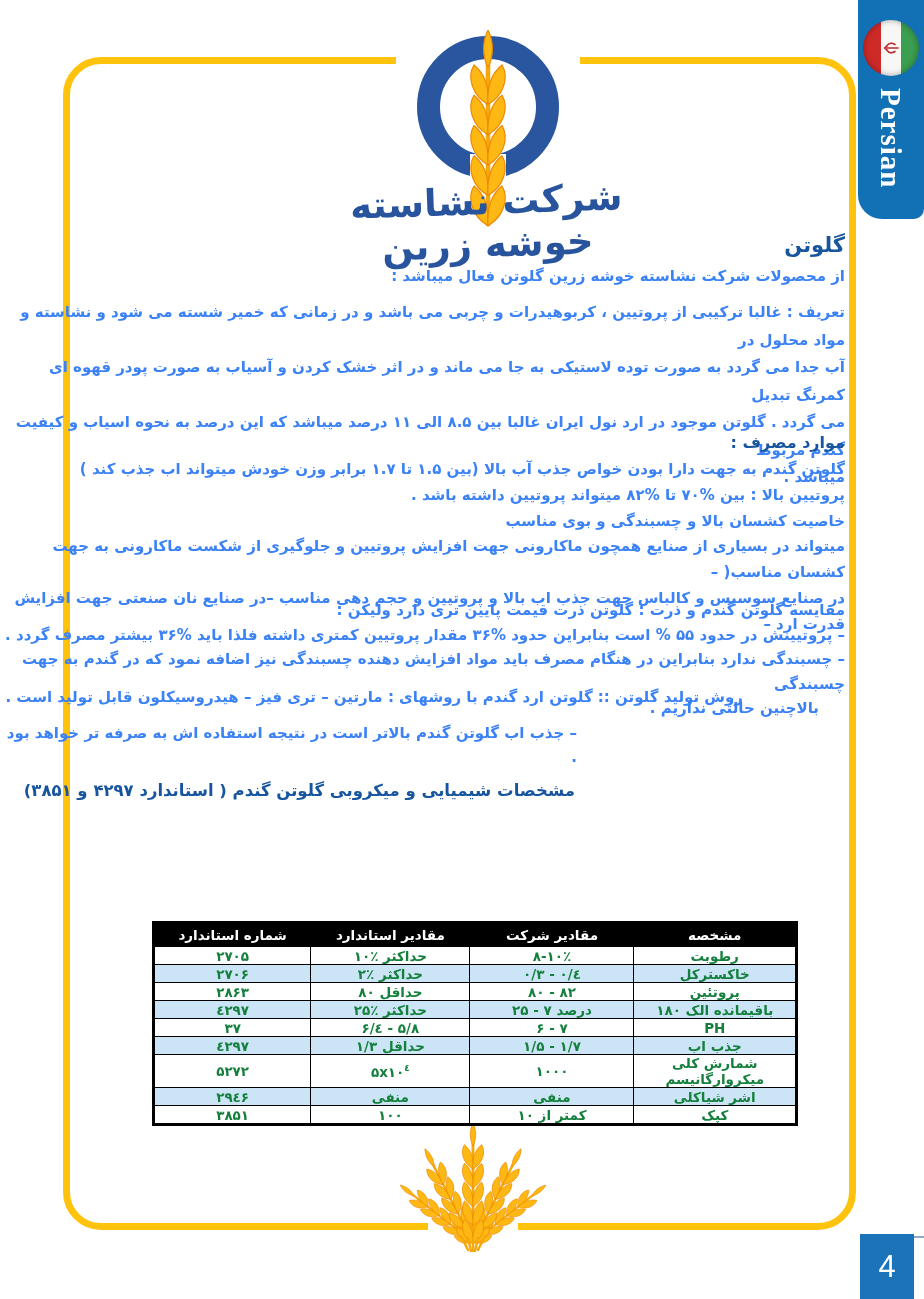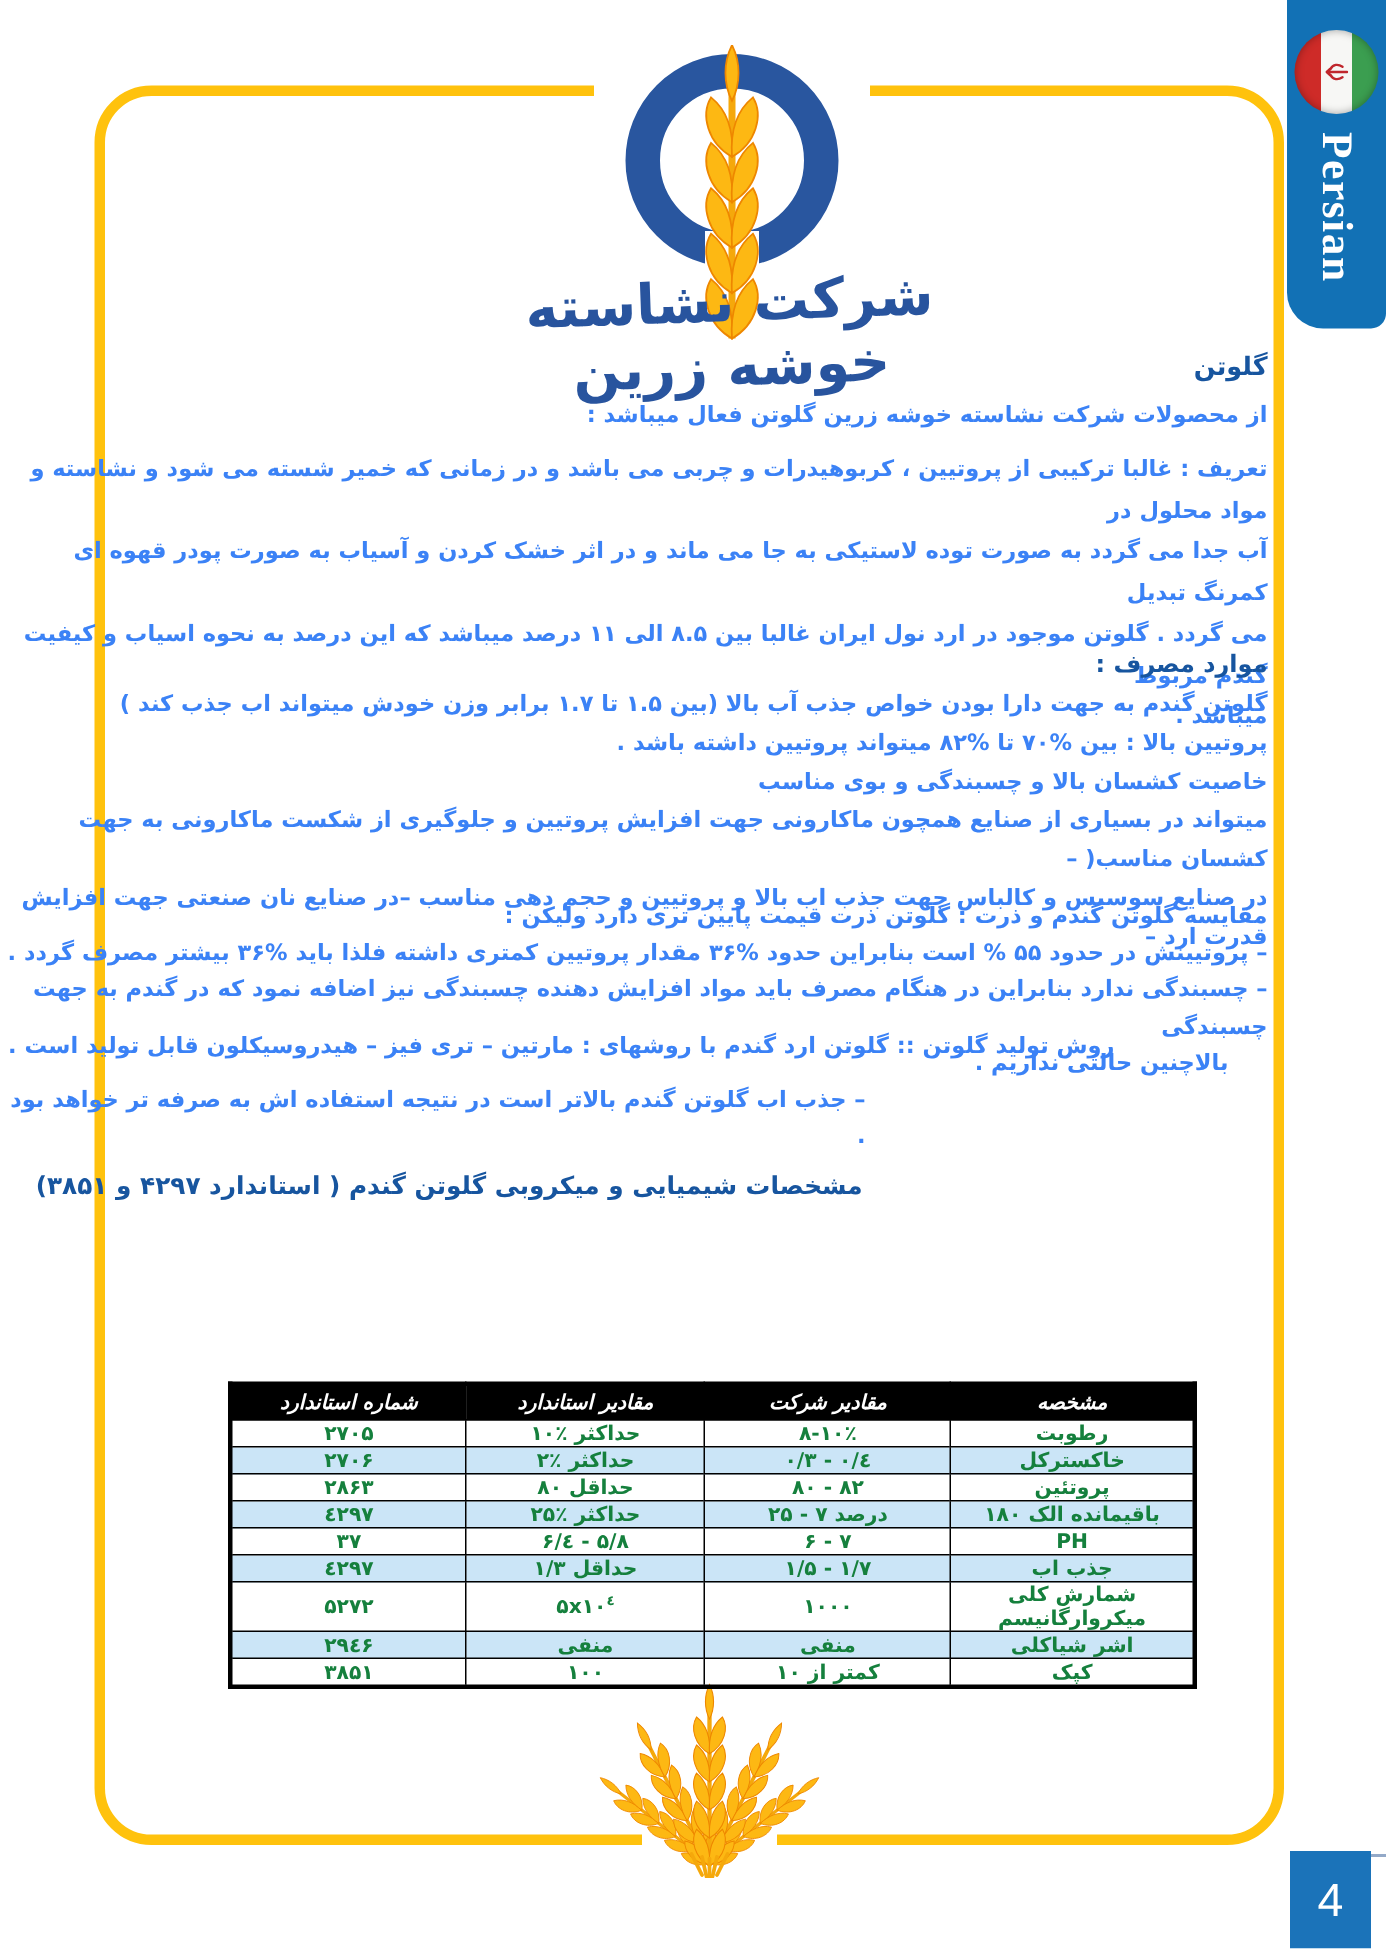--- a/index.html
+++ b/index.html
@@ -28,38 +28,38 @@
         background:linear-gradient(90deg,#CE2B28 0 32%,#F7F7F5 32% 68%,#3B9E50 68%);
         box-shadow:inset 0 0 6px rgba(0,0,0,.35);}
   .emblem{position:absolute;left:20px;top:20px;transform:rotate(90deg);}
   .tab-label{position:absolute;top:88px;left:16px;writing-mode:vertical-rl;
         color:#ffffff;font-family:"Liberation Serif",serif;
         font-weight:bold;font-size:29px;letter-spacing:1px;}
 
   
   .txt{direction:rtl;text-align:right;color:#3b82f6;font-weight:bold;
        font-size:15px;line-height:26px;z-index:3;}
-  .hd{color:#17559F;font-size:17px;}
+  .hd{color:#17559F;font-size:21px;}
   .sec-title{right:79px;top:232px;}
   .sec-intro{right:79px;top:263px;}
   .sec-def{right:79px;top:299px;line-height:27.5px;}
   .sec-usage-h{right:79px;top:430px;}
   .sec-usage{right:79px;top:457px;line-height:25.8px;}
   .sec-comp{right:79px;top:598px;line-height:24.5px;}
   .ind-sm{margin-right:26px;}
   .ind-lg{margin-right:268px;}
   .sec-prod{right:181px;top:684px;text-align:right;}
   .sec-table-title{right:349px;top:778px;font-size:16.5px;color:#17559F;}
 
   
   .spec-table{position:absolute;left:152px;top:921px;width:646px;z-index:3;
         direction:rtl;border-collapse:collapse;border:3px solid #000;
         font-family:"DejaVu Sans",sans-serif;}
   .spec-table th{background:#000;color:#fff;font-size:13.5px;font-weight:bold;
-        height:22px;border:1.5px solid #000;padding:0 4px;font-style:italic;}
+        height:22px;border:1.5px solid #000;padding:0 4px;}
   .spec-table td{height:17px;border:1.5px solid #000;text-align:center;
         color:#15803d;font-size:13.5px;font-weight:bold;padding:0 4px;}
   .spec-table tr.alt td{background:#CBE5F7;}
   .spec-table sup{font-size:9px;}
 
   
   .sheaf-mask{left:428px;top:1218px;width:90px;height:17px;background:#fff;z-index:1;}
   .sheaf{left:382px;top:1106px;z-index:2;}
   .pagebox{left:860px;top:1234px;width:54px;height:65px;background:#1B73B9;z-index:4;
         display:flex;align-items:center;justify-content:center;

